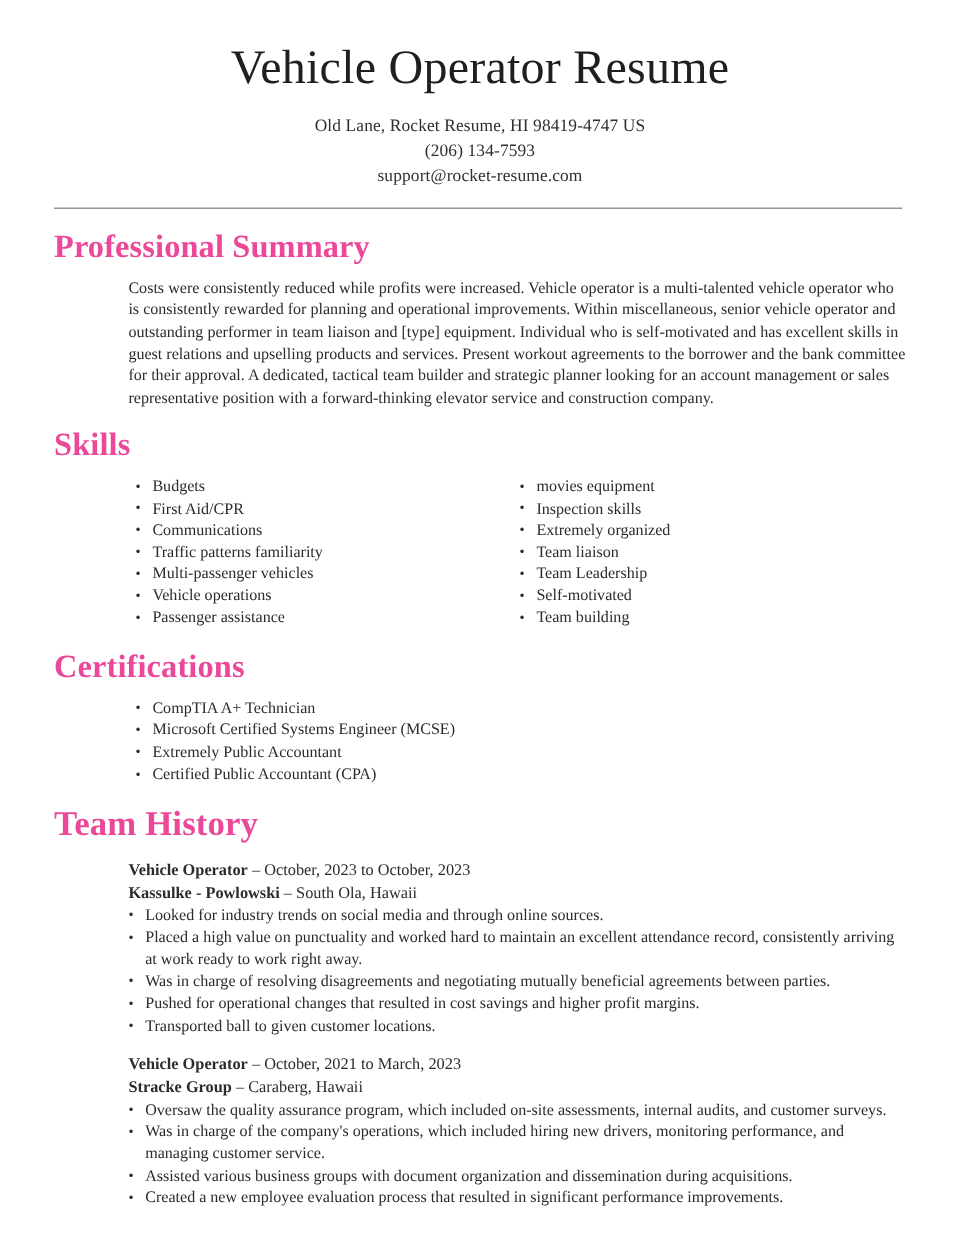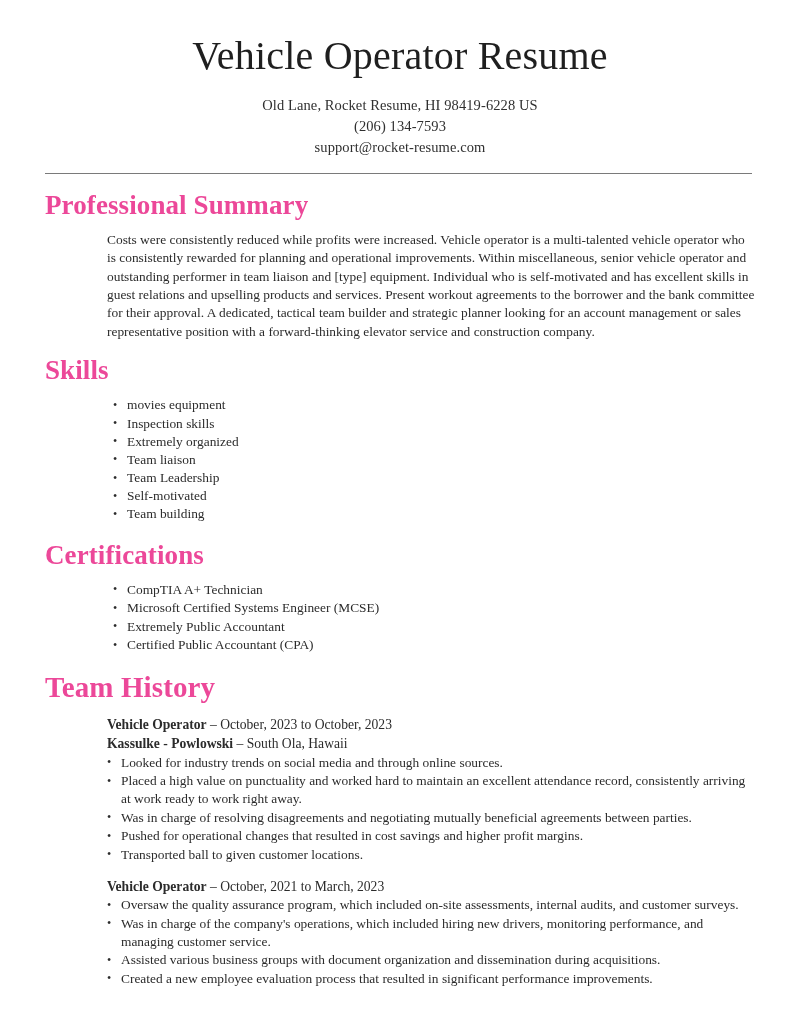--- a/index.html
+++ b/index.html
@@ -158,36 +158,47 @@
   .cert-head { margin-top: 16px; }
   .wh-head { margin-top: 17px; }
 </style>
 </head>
 <body>
 
 <div class="page">
 
   <div class="resume-header">
     <h1 class="resume-title">Vehicle Operator Resume</h1>
-    <div class="contact-line">Old Lane, Rocket Resume, HI 98419-6228 US</div>
+    <div class="contact-line">Old Lane, Rocket Resume, HI 98419-4747 US</div>
     <div class="contact-line">(206) 134-7593</div>
     <div class="contact-line">support@rocket-resume.com</div>
   </div>
   <hr class="header-rule">
 
   <div class="section">
     <h2 class="section-heading">Professional Summary</h2>
     <div class="section-body">
       <p class="summary-text">Costs were consistently reduced while profits were increased. Vehicle operator is a multi-talented vehicle operator who is consistently rewarded for planning and operational improvements. Within miscellaneous, senior vehicle operator and outstanding performer in team liaison and [type] equipment. Individual who is self-motivated and has excellent skills in guest relations and upselling products and services. Present workout agreements to the borrower and the bank committee for their approval. A dedicated, tactical team builder and strategic planner looking for an account management or sales representative position with a forward-thinking elevator service and construction company.</p>
     </div>
   </div>
 
   <div class="section sk-head">
     <h2 class="section-heading">Skills</h2>
     <div class="skills-columns">
+      <div class="skills-col">
+        <ul class="bullets">
+          <li>Budgets</li>
+          <li>First Aid/CPR</li>
+          <li>Communications</li>
+          <li>Traffic patterns familiarity</li>
+          <li>Multi-passenger vehicles</li>
+          <li>Vehicle operations</li>
+          <li>Passenger assistance</li>
+        </ul>
+      </div>
       <div class="skills-col">
         <ul class="bullets">
           <li>movies equipment</li>
           <li>Inspection skills</li>
           <li>Extremely organized</li>
           <li>Team liaison</li>
           <li>Team Leadership</li>
           <li>Self-motivated</li>
           <li>Team building</li>
         </ul>
@@ -224,20 +235,23 @@
           <li>Was in charge of resolving disagreements and negotiating mutually beneficial agreements between parties.</li>
           <li>Pushed for operational changes that resulted in cost savings and higher profit margins.</li>
           <li>Transported ball to given customer locations.</li>
         </ul>
       </div>
 
       <div class="job">
         <div class="job-line">
           <span class="job-strong">Vehicle Operator</span><span class="job-sep"> – </span><span class="job-dates">October, 2021 to March, 2023</span>
         </div>
+        <div class="job-line">
+          <span class="job-strong">Stracke Group</span><span class="job-sep"> – </span><span class="job-place">Caraberg, Hawaii</span>
+        </div>
         <ul class="bullets job-bullets">
           <li>Oversaw the quality assurance program, which included on-site assessments, internal audits, and customer surveys.</li>
           <li>Was in charge of the company's operations, which included hiring new drivers, monitoring performance, and managing customer service.</li>
           <li>Assisted various business groups with document organization and dissemination during acquisitions.</li>
           <li>Created a new employee evaluation process that resulted in significant performance improvements.</li>
         </ul>
       </div>
 
     </div>
   </div>

